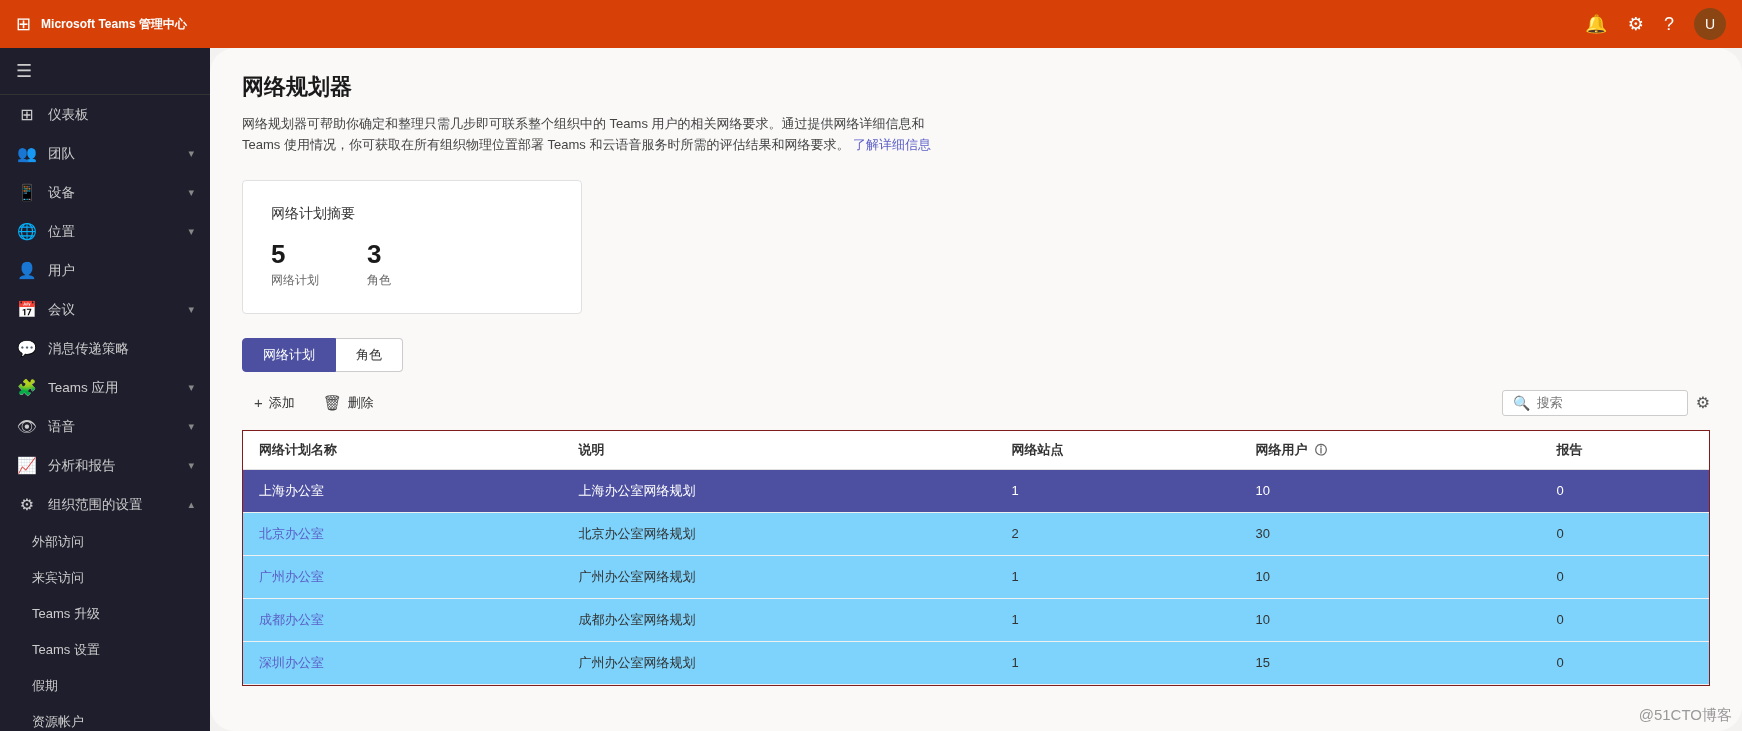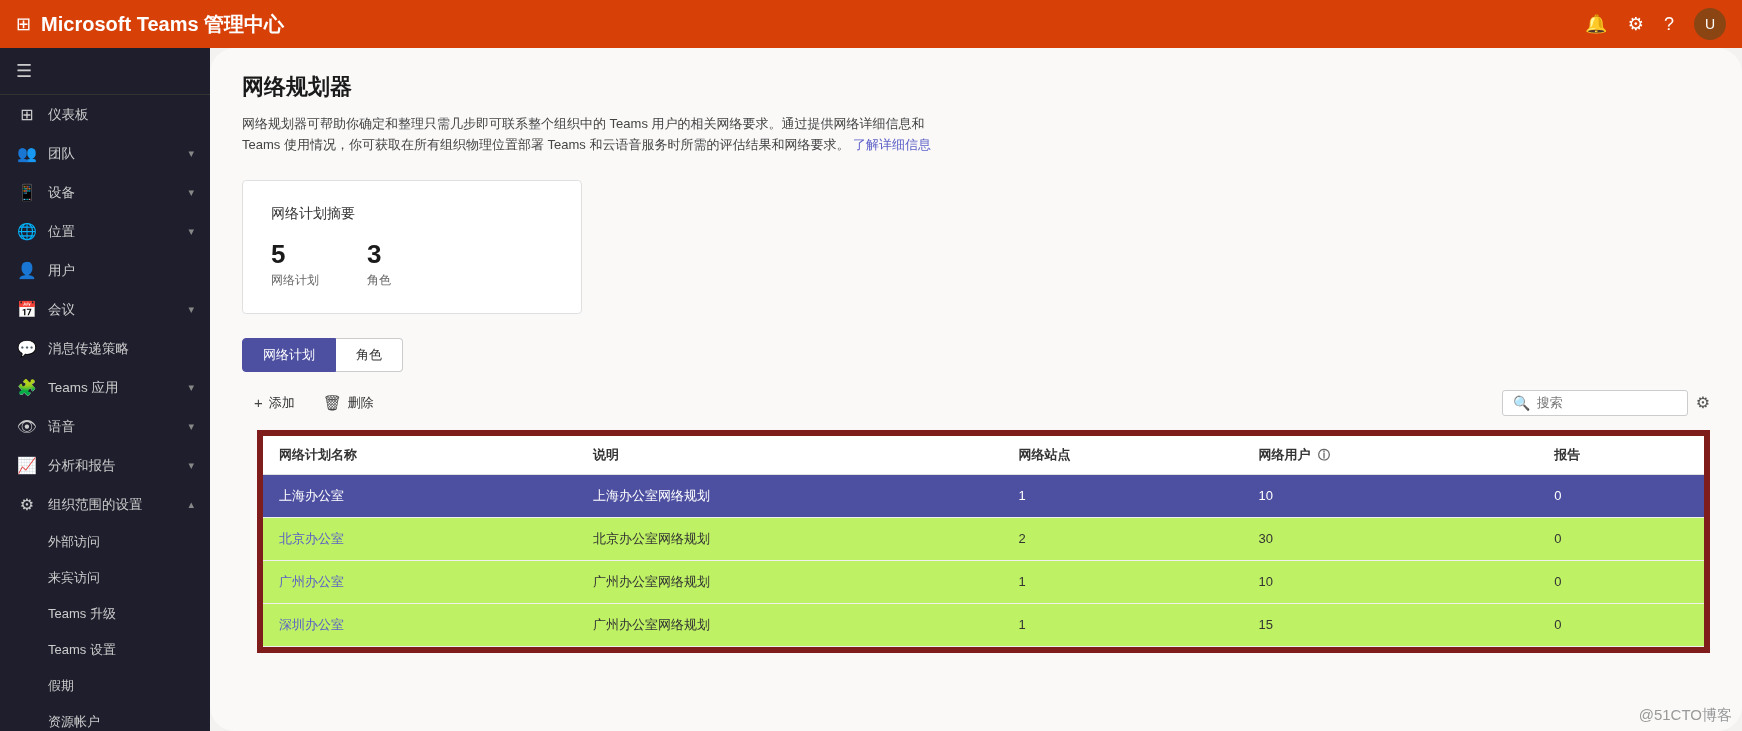--- a/index.html
+++ b/index.html
@@ -10,21 +10,21 @@
       background: #d74108;
       color: white;
       height: 48px;
       display: flex;
       align-items: center;
       padding: 0 16px;
       flex-shrink: 0;
       z-index: 100;
     }
     .topbar-grid { display: flex; align-items: center; gap: 10px; }
-    .topbar-title { font-size: 20px; font-weight: 600; }
+    .topbar-title { font-size: 12px; font-weight: 600; }
     .topbar-right { margin-left: auto; display: flex; align-items: center; gap: 20px; }
     .topbar-icon { color: white; font-size: 18px; cursor: pointer; }
     .avatar { width: 32px; height: 32px; border-radius: 50%; background: #8b4513; display: flex; align-items: center; justify-content: center; color: white; font-size: 14px; overflow: hidden; }
 
     
     .main-layout {
       display: flex;
       flex: 1;
       overflow: hidden;
     }
@@ -54,21 +54,21 @@
       cursor: pointer;
       color: #ccc;
       font-size: 13.5px;
       position: relative;
     }
     .nav-icon { width: 22px; text-align: center; margin-right: 10px; font-size: 16px; }
     .nav-label { flex: 1; }
     .nav-chevron { font-size: 11px; color: #888; }
 
     .sub-item {
-      padding: 9px 16px 9px 48px;
+      padding: 9px 16px 9px 32px;
       cursor: pointer;
       color: #ccc;
       font-size: 13px;
     }
 
     
     .content {
       flex: 1;
       background: #faf9f8;
       overflow-y: auto;
@@ -151,21 +151,21 @@
     .search-input {
       border: none;
       outline: none;
       font-size: 13px;
       width: 140px;
       background: transparent;
     }
     .settings-icon { color: #555; font-size: 16px; cursor: pointer; }
 
     
-    .table-container { background: #bef264; border: 6px solid #7f1d1d; margin-left: 15px; }
+    .table-container { background: #7dd3fc; border: 1px solid #7f1d1d; }
     table { width: 100%; border-collapse: collapse; }
     thead th {
       padding: 10px 16px;
       text-align: left;
       font-size: 13px;
       font-weight: 600;
       color: #333;
       border-bottom: 1px solid #e0e0e0;
       background: white;
     }
@@ -348,20 +348,27 @@
       <td>0</td>
     </tr>
             <tr>
       <td class="link-cell">广州办公室</td>
       <td>广州办公室网络规划</td>
       <td>1</td>
       <td>10</td>
       <td>0</td>
     </tr>
             <tr>
+      <td class="link-cell">成都办公室</td>
+      <td>成都办公室网络规划</td>
+      <td>1</td>
+      <td>10</td>
+      <td>0</td>
+    </tr>
+            <tr>
       <td class="link-cell">深圳办公室</td>
       <td>广州办公室网络规划</td>
       <td>1</td>
       <td>15</td>
       <td>0</td>
     </tr>
           </tbody>
       </table>
     </div>
   </div>

